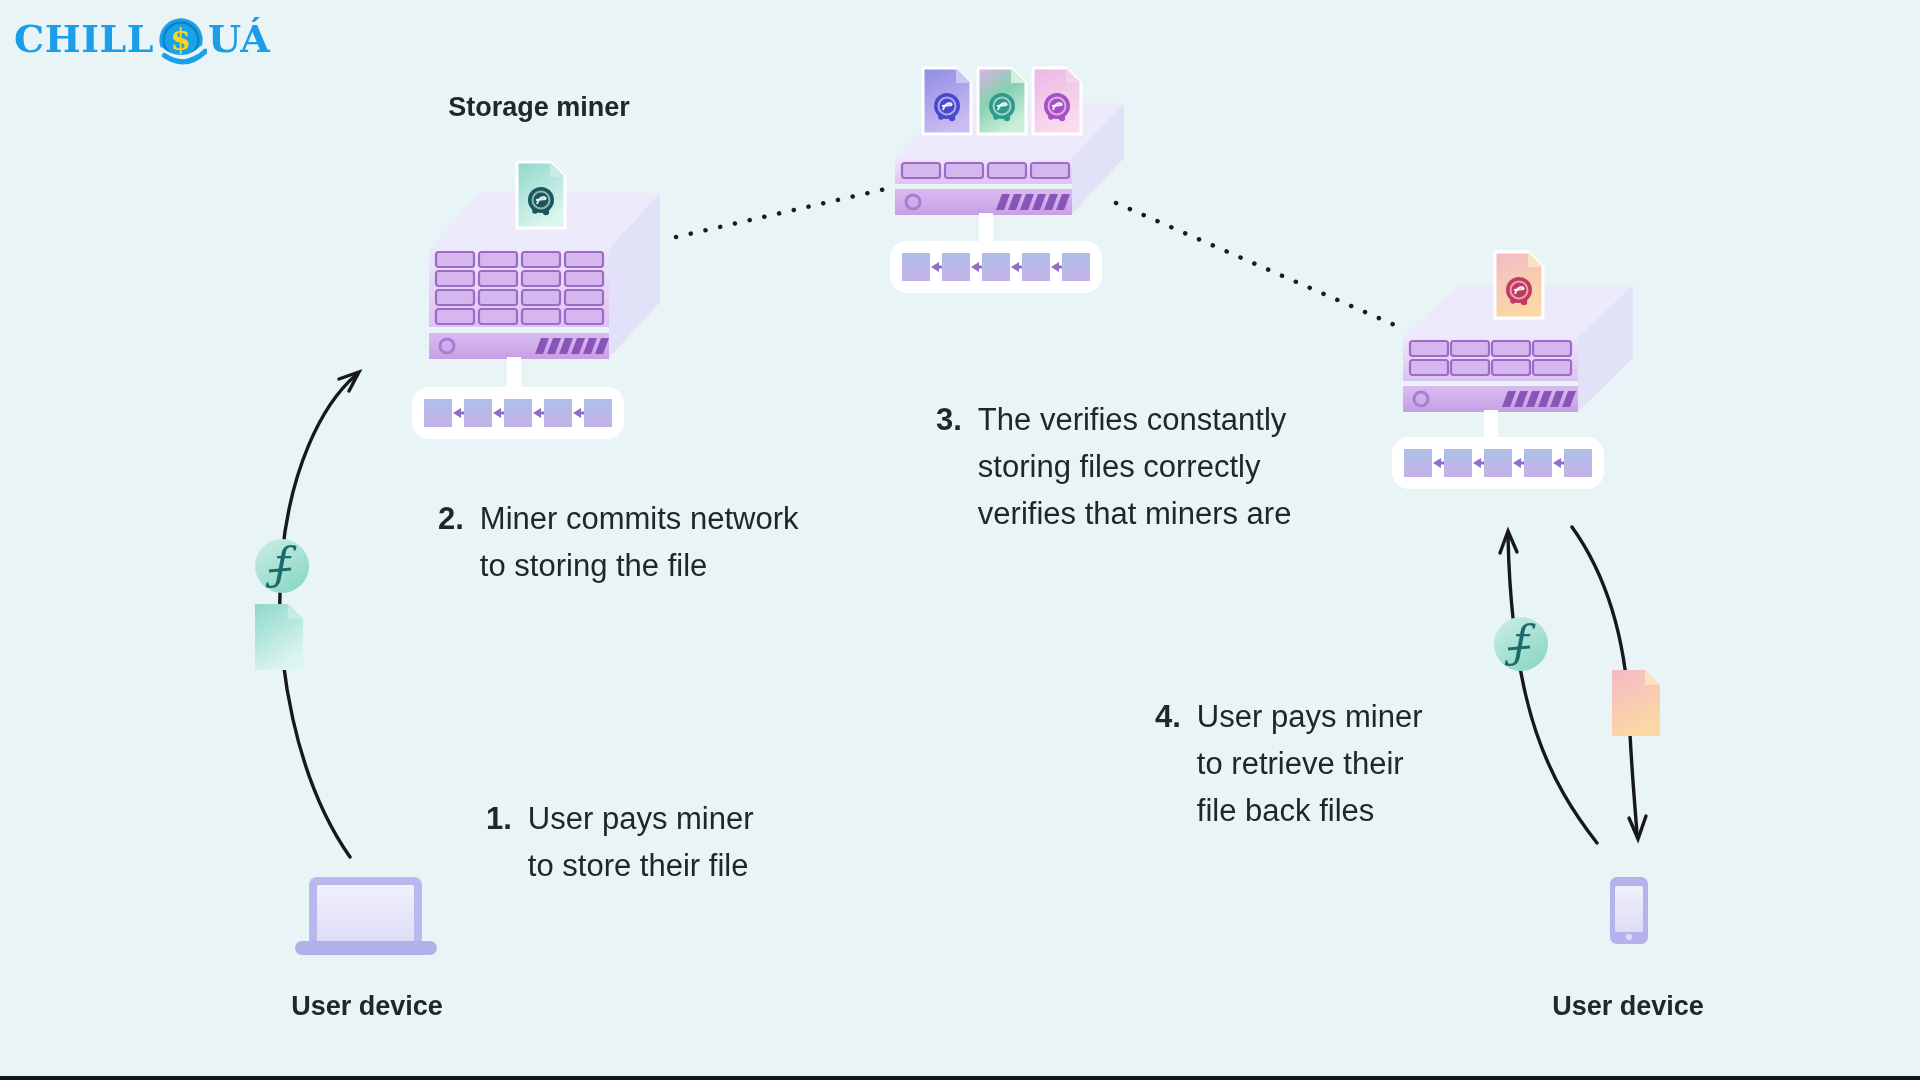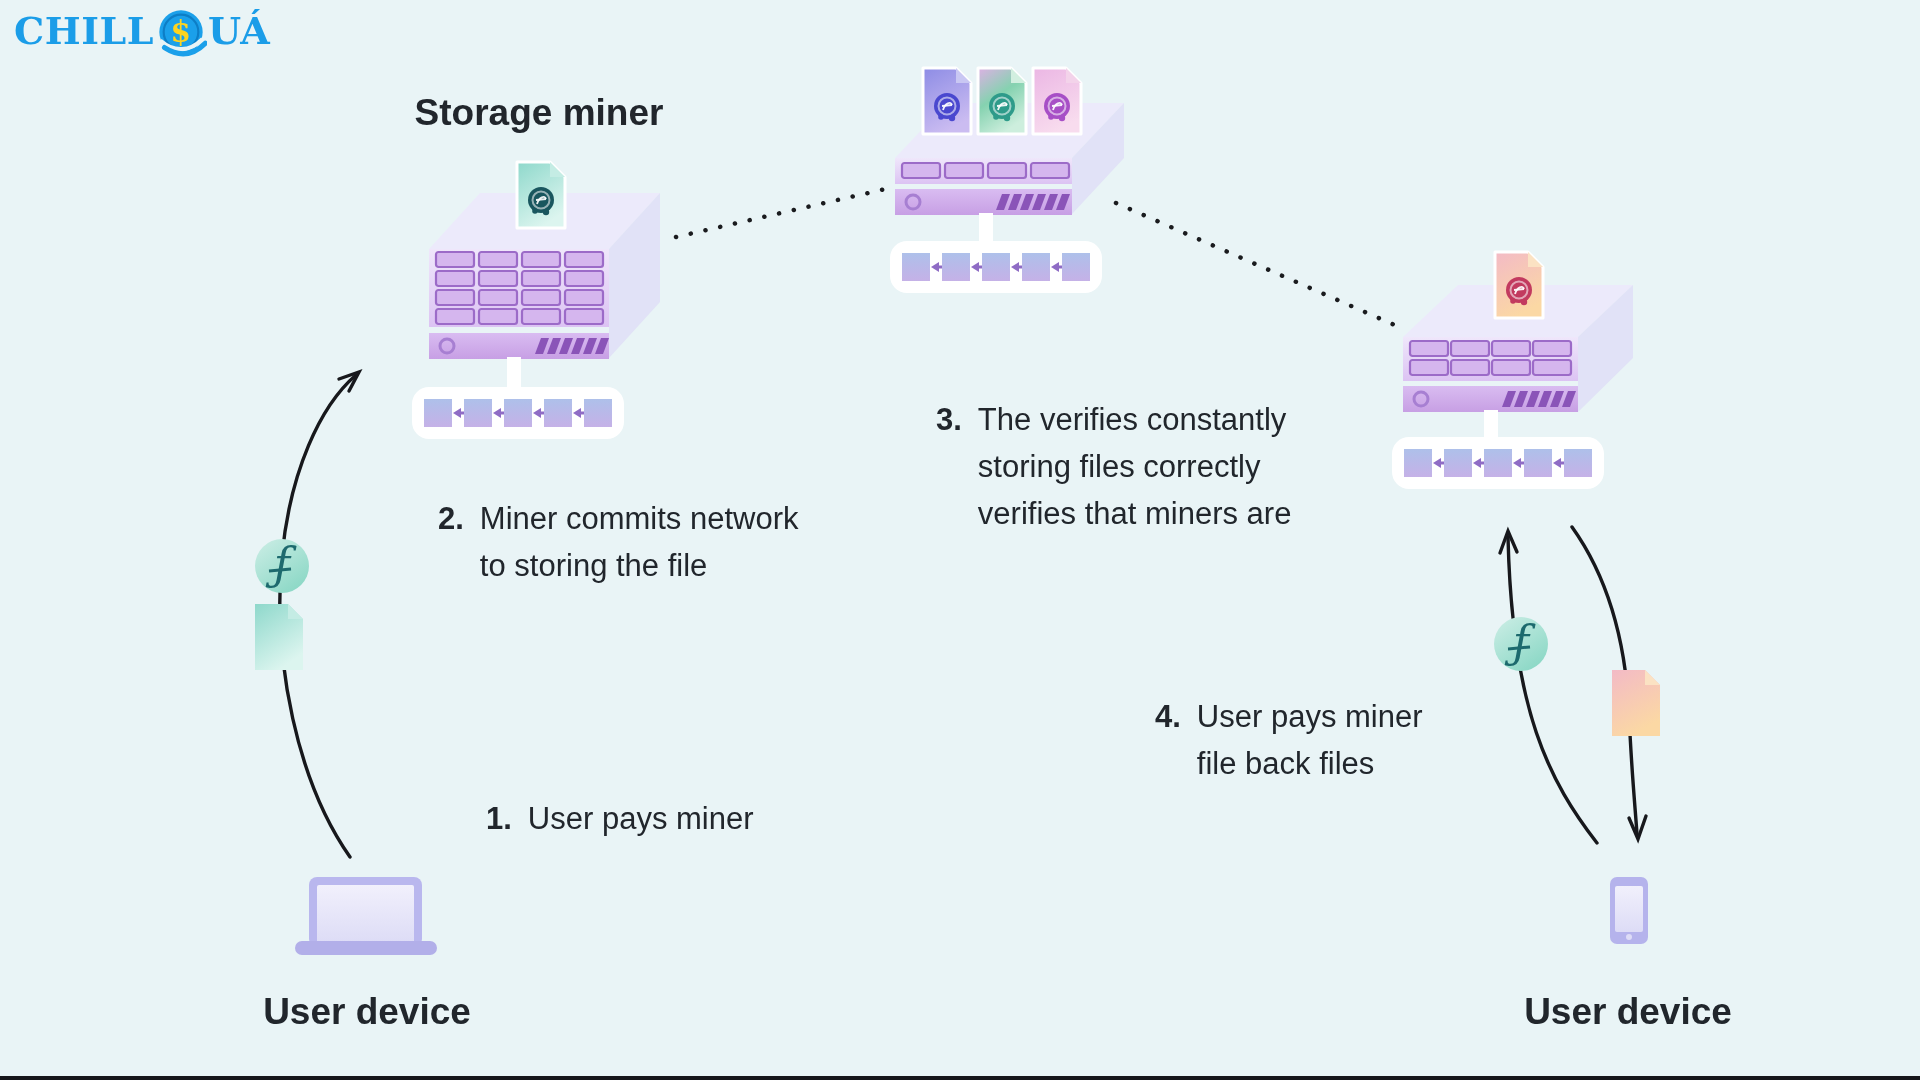--- a/index.html
+++ b/index.html
@@ -1,22 +1,22 @@
 <!DOCTYPE html>
 <html><head>
 <meta charset="utf-8">
 <style>
   html,body{margin:0;padding:0;}
   body{width:1920px;height:1080px;overflow:hidden;font-family:"Liberation Sans",sans-serif;}
   #canvas{position:relative;width:1920px;height:1080px;background:#e9f4f6;}
   #art{position:absolute;left:0;top:0;}
-  .label{position:absolute;font-weight:700;font-size:37px;color:#21262c;text-align:center;width:300px;}
+  .label{position:absolute;font-weight:700;font-size:27px;color:#21262c;text-align:center;width:300px;}
   .step{position:absolute;display:flex;font-size:31px;line-height:47px;color:#21262c;}
   .step .num{font-weight:700;margin-right:16px;}
-  .logo{position:absolute;left:14px;top:1px;display:flex;align-items:center;height:58px;
+  .logo{position:absolute;left:14px;top:9px;display:flex;align-items:center;height:58px;
         font-family:"DejaVu Serif",serif;font-weight:700;font-size:38px;color:#1b9de8;letter-spacing:.5px;}
   .logo svg{margin:4px 1px 0 1px;}
   .bottom-bar{position:absolute;left:0;bottom:0;width:1920px;height:4px;background:#15161a;}
 </style>
 </head>
 <body>
 
 <div id="canvas">
 
   <svg id="art" width="1920" height="1080" viewBox="0 0 1920 1080">
@@ -264,20 +264,21 @@
   </div>
 
   <div class="label" style="left:389px;top:92px;">Storage miner</div>
   <div class="label" style="left:217px;top:991px;">User device</div>
   <div class="label" style="left:1478px;top:991px;">User device</div>
 
   <div class="step" style="left:486px;top:795px;">
     <span class="num">1.</span>
     <div>
       <div>User pays miner</div>
+      <div>to store their file</div>
     </div>
   </div>
 
   <div class="step" style="left:438px;top:495px;">
     <span class="num">2.</span>
     <div>
       <div>Miner commits network</div>
       <div>to storing the file</div>
     </div>
   </div>
@@ -288,18 +289,19 @@
       <div>The verifies constantly</div>
       <div>storing files correctly</div>
       <div>verifies that miners are</div>
     </div>
   </div>
 
   <div class="step" style="left:1155px;top:693px;">
     <span class="num">4.</span>
     <div>
       <div>User pays miner</div>
+      <div>to retrieve their</div>
       <div>file back files</div>
     </div>
   </div>
 
   <div class="bottom-bar"></div>
 </div>
 
 </body></html>

